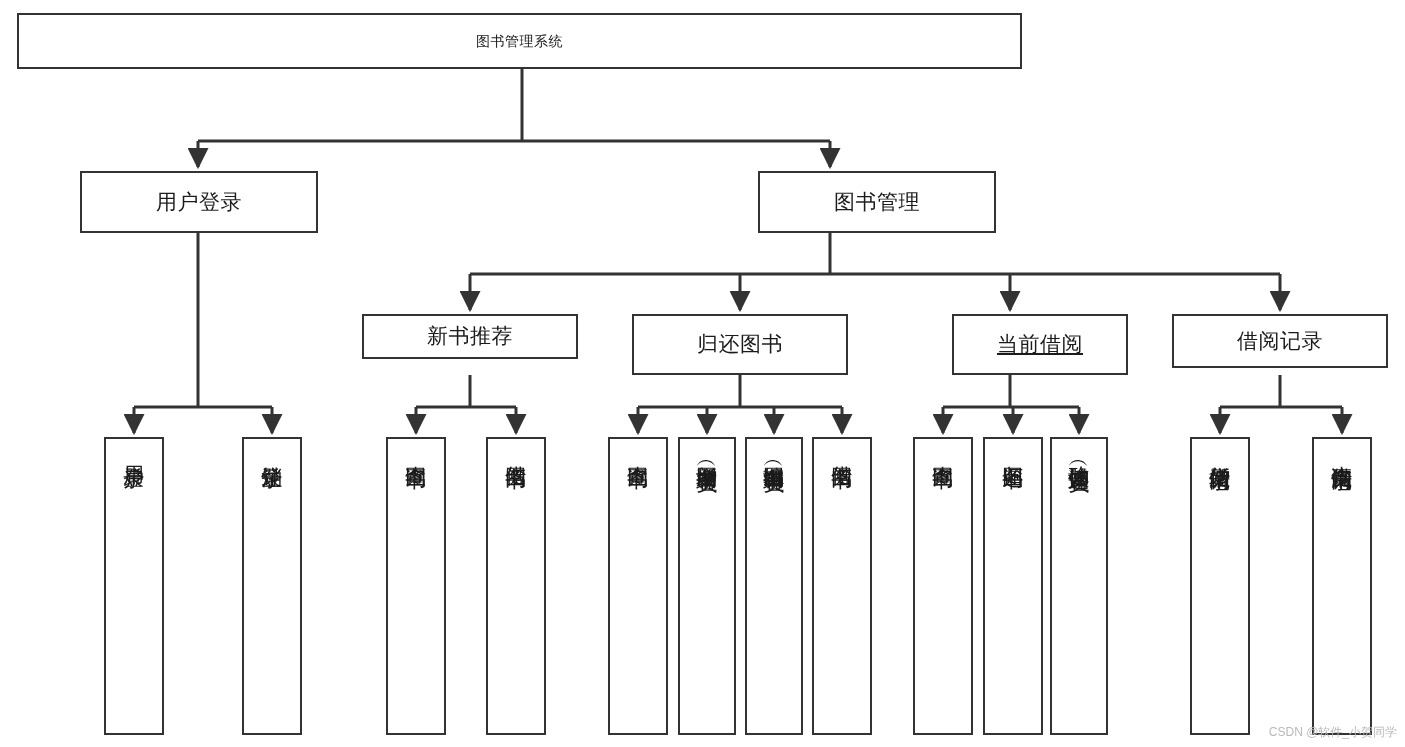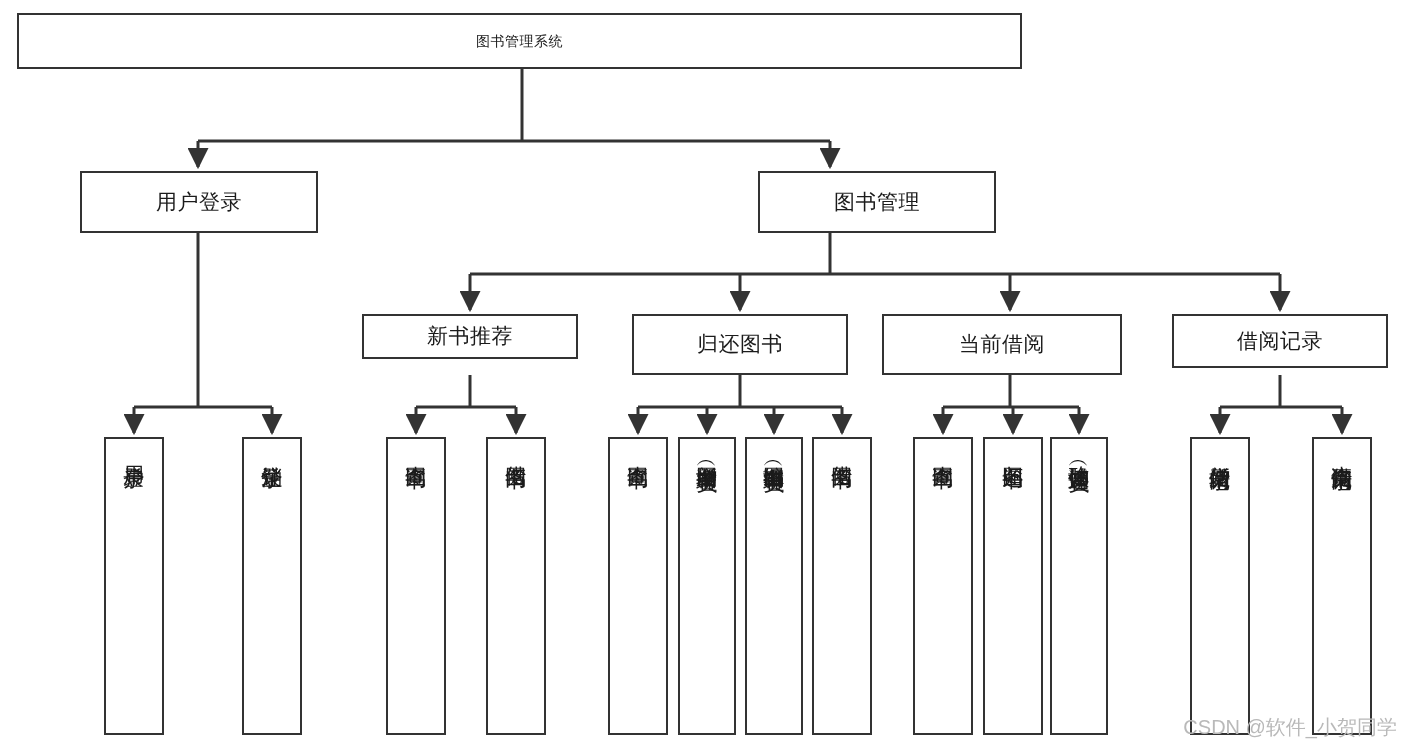--- a/index.html
+++ b/index.html
@@ -61,21 +61,21 @@
     text-orientation: upright;
     font-size: 21px;
     line-height: 1.12;
     letter-spacing: 1px;
     white-space: nowrap;
   }
   #watermark {
     position: absolute;
     right: 8px;
     bottom: 6px;
-    font-size: 20px;
+    font-size: 12px;
     color: #b9b9b9;
     z-index: 5;
     white-space: nowrap;
     font-family: "Liberation Sans", "DejaVu Sans", sans-serif;
   }
 </style>
 </head>
 <body>
 
 <div id="diagram">
@@ -139,21 +139,21 @@
       </div>
       <div class="node horizontal" style="left: 710px; top: 171px; width: 238px; height: 62px; margin-left: 48px;">
         <span class="node-label">图书管理</span>
       </div>
       <div class="node horizontal" style="left: 362px; top: 314px; width: 216px; height: 45px;">
         <span class="node-label">新书推荐</span>
       </div>
       <div class="node horizontal" style="left: 632px; top: 314px; width: 216px; height: 61px;">
         <span class="node-label">归还图书</span>
       </div>
-      <div class="node horizontal" style="left: 882px; top: 314px; width: 240px; height: 61px;">
+      <div class="node horizontal" style="left: 952px; top: 314px; width: 176px; height: 61px; text-decoration: underline;">
         <span class="node-label">当前借阅</span>
       </div>
       <div class="node horizontal" style="left: 1172px; top: 314px; width: 216px; height: 54px;">
         <span class="node-label">借阅记录</span>
       </div>
       <div class="node vertical" style="left: 104px; top: 437px; width: 60px; height: 298px;">
         <span class="node-label">用户登录</span>
       </div>
       <div class="node vertical" style="left: 242px; top: 437px; width: 60px; height: 298px;">
         <span class="node-label">注销登录</span>

